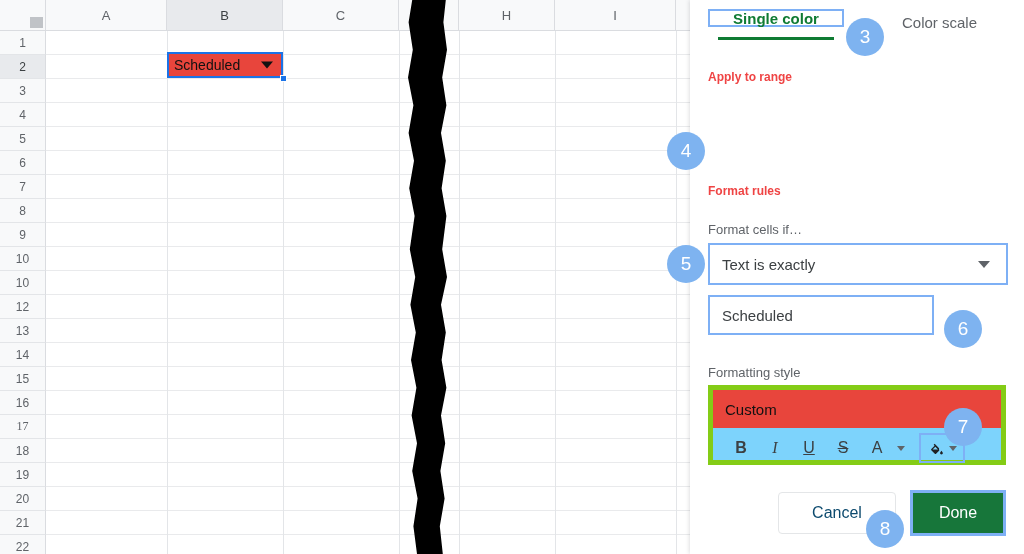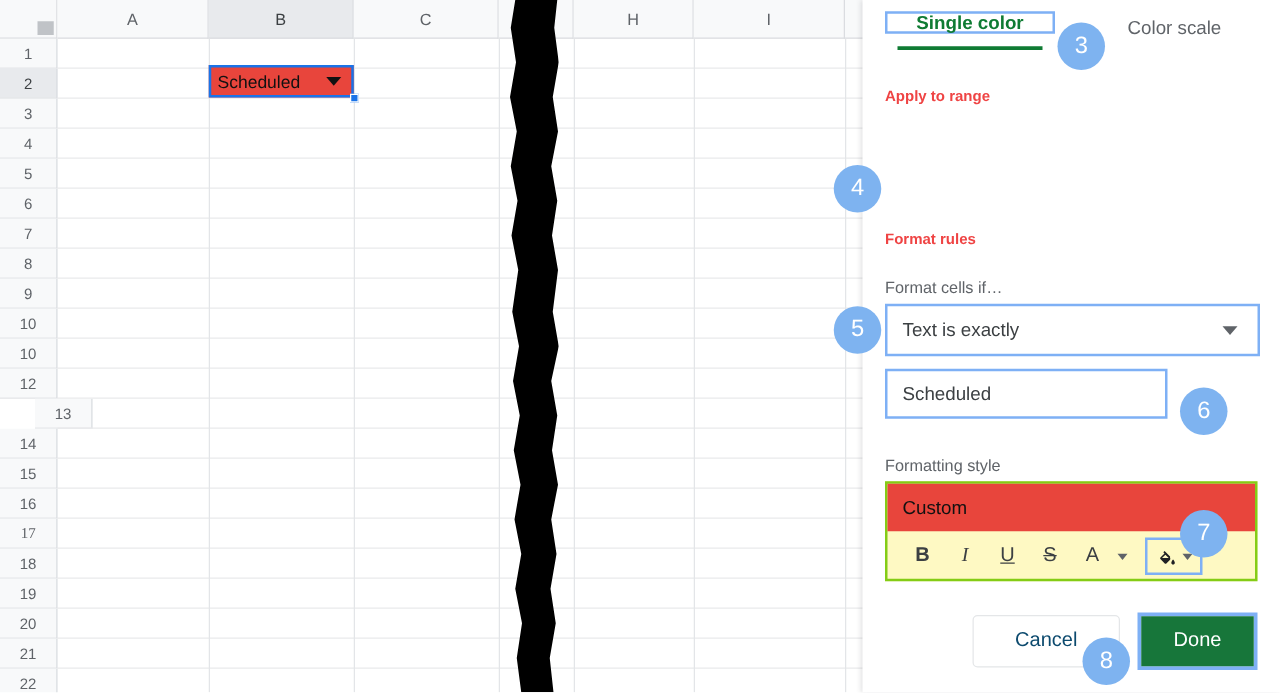--- a/index.html
+++ b/index.html
@@ -229,22 +229,22 @@
     margin-top: -3px;
     width: 0; height: 0;
     border-left: 6px solid transparent;
     border-right: 6px solid transparent;
     border-top: 7px solid #5f6368;
   }
   .preview-box {
     position: absolute;
     left: 18px; top: 385px;
     width: 298px; height: 80px;
-    background: #fef9c3;
-    border: 2px solid #84cc16;
+    background: #7dd3fc;
+    border: 5px solid #84cc16;
     box-sizing: border-box;
   }
   .preview-bar {
     height: 38px;
     background: #e8453c;
     display: flex;
     align-items: center;
     padding-left: 12px;
     color: #111;
     font-size: 15px;
@@ -389,21 +389,21 @@
         </div>
         <div class="row-head" style="top: 247px;">
           <span>10</span>
         </div>
         <div class="row-head" style="top: 271px;">
           <span>10</span>
         </div>
         <div class="row-head" style="top: 295px;">
           <span>12</span>
         </div>
-        <div class="row-head" style="top: 319px; margin-left: 28px;">
+        <div class="row-head" style="top: 319px;">
           <span>13</span>
         </div>
         <div class="row-head" style="top: 343px;">
           <span>14</span>
         </div>
         <div class="row-head" style="top: 367px;">
           <span>15</span>
         </div>
         <div class="row-head" style="top: 391px;">
           <span>16</span>

